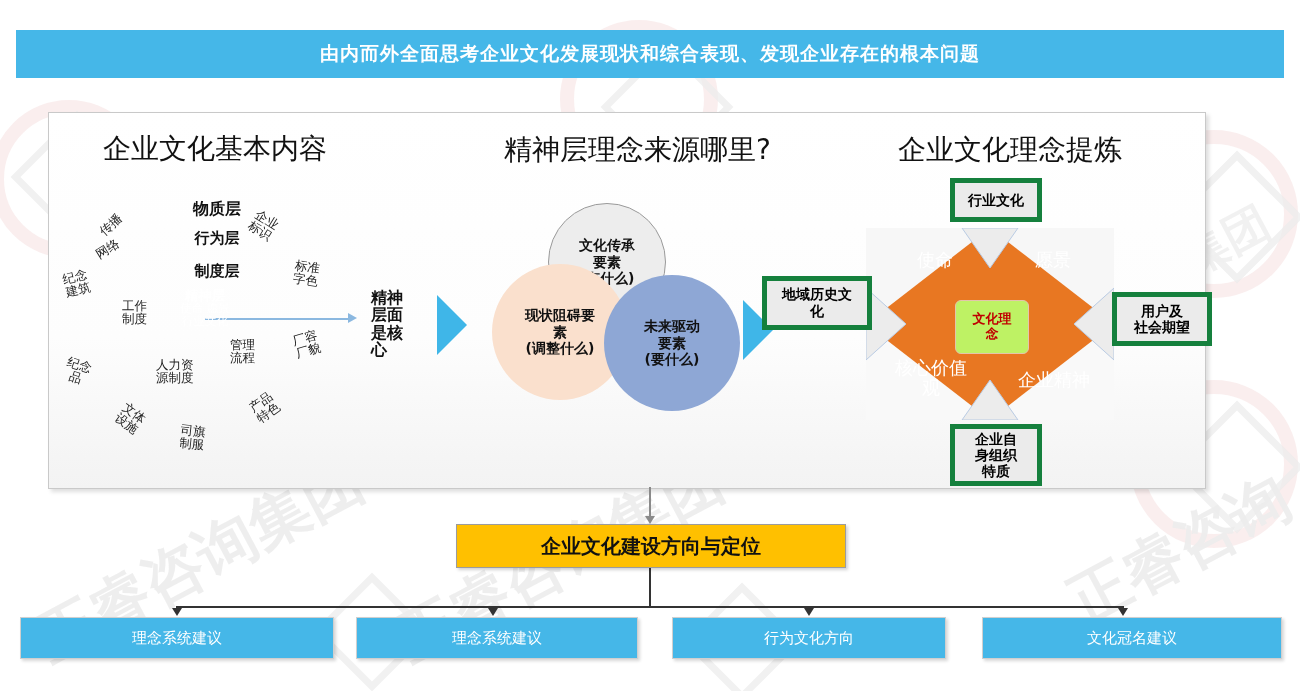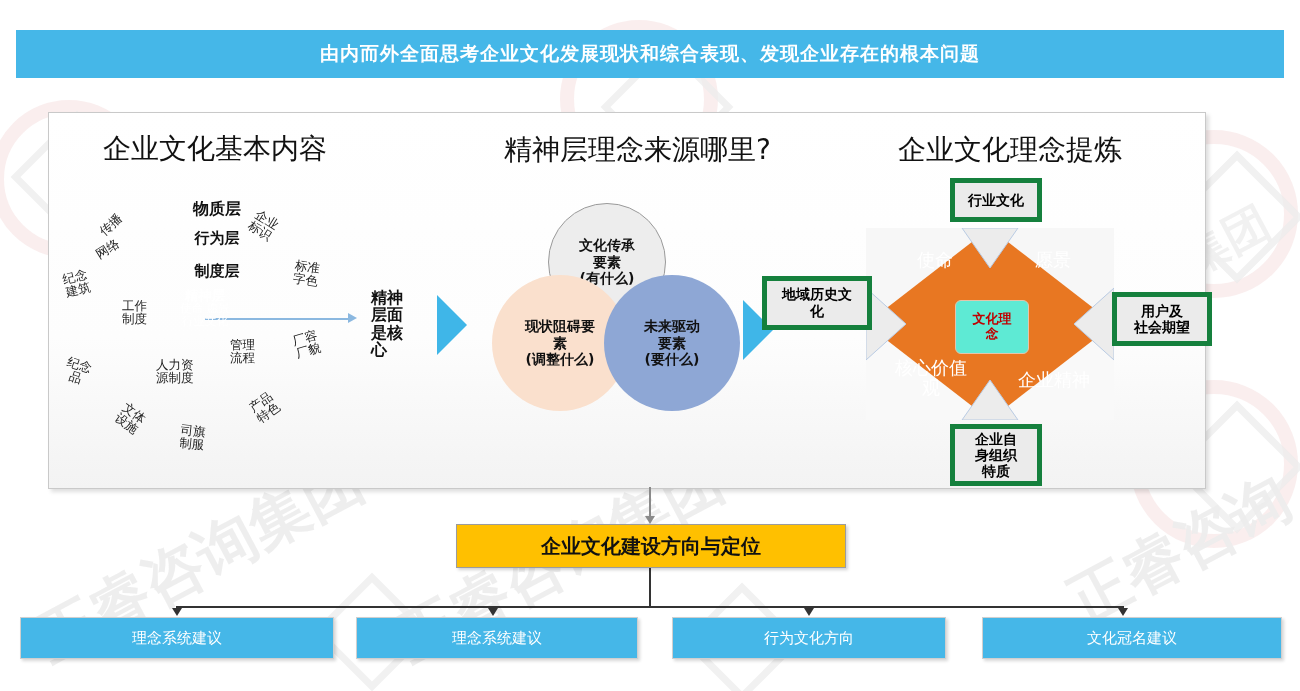--- a/index.html
+++ b/index.html
@@ -47,30 +47,30 @@
             border-left:30px solid #3fb6e8;}
 
   .ko{position:absolute;z-index:7;font-weight:bold;font-size:16px;color:#111;
       line-height:1.08;text-align:left;}
 
   
   .venn{position:absolute;border-radius:50%;box-sizing:border-box;display:flex;
         align-items:center;justify-content:center;text-align:center;font-weight:bold;
         font-size:14px;color:#111;line-height:1.2;z-index:6;}
   .v-top{left:548px;top:203px;width:118px;height:118px;background:#ededed;border:1.2px solid #9a9a9a;}
-  .v-left{left:492px;top:275px;width:136px;height:136px;background:#fae0cd;z-index:7;}
+  .v-left{left:492px;top:264px;width:136px;height:136px;background:#fae0cd;z-index:7;}
   .v-right{left:604px;top:275px;width:136px;height:136px;background:#8ea7d5;z-index:8;}
 
   
   .orange{position:absolute;left:866px;top:228px;width:248px;height:192px;
           background:#e87722;border-radius:10px;z-index:6;}
   .notch{position:absolute;z-index:7;}
   .ob-lab{position:absolute;z-index:9;color:#fff;font-size:18px;white-space:nowrap;text-align:center;}
   .center-box{position:absolute;left:955px;top:300px;width:72px;height:52px;
-              background:#5eead4;border:1px solid #e4c5ab;border-radius:6px;
+              background:#bef264;border:1px solid #e4c5ab;border-radius:6px;
               display:flex;align-items:center;justify-content:center;text-align:center;
               color:#c00000;font-size:13px;font-weight:bold;line-height:1.15;z-index:10;}
   .inbox{position:absolute;background:#ebebeb;border:5px solid #15803d;z-index:8;
          display:flex;align-items:center;justify-content:center;text-align:center;
          font-size:14px;font-weight:bold;color:#000000;line-height:1.15;}
 
   
   .yellow{position:absolute;left:456px;top:524px;width:388px;height:42px;
           background:#ffc000;border:1.6px solid #9c9c9c;
           display:flex;align-items:center;justify-content:center;

